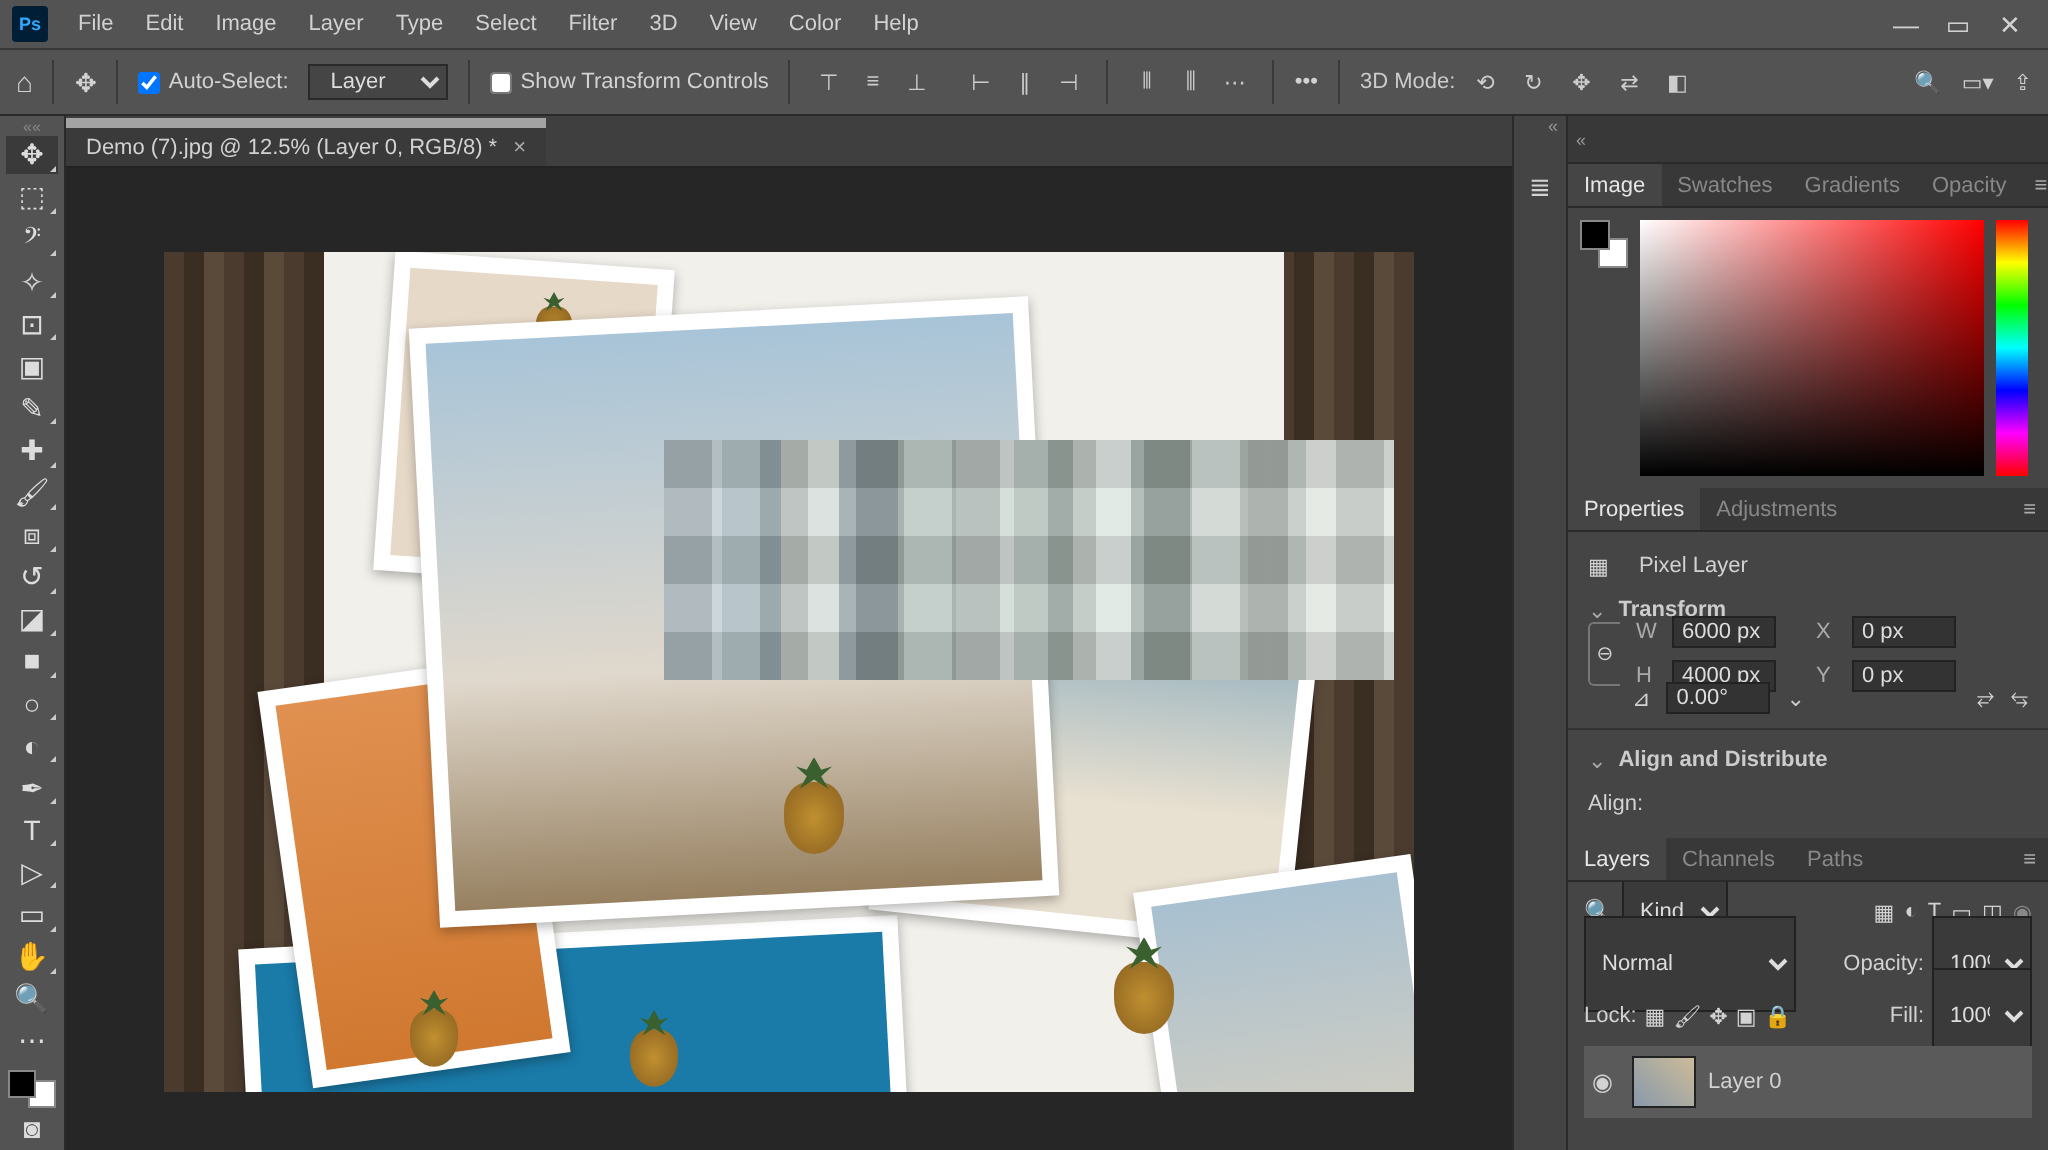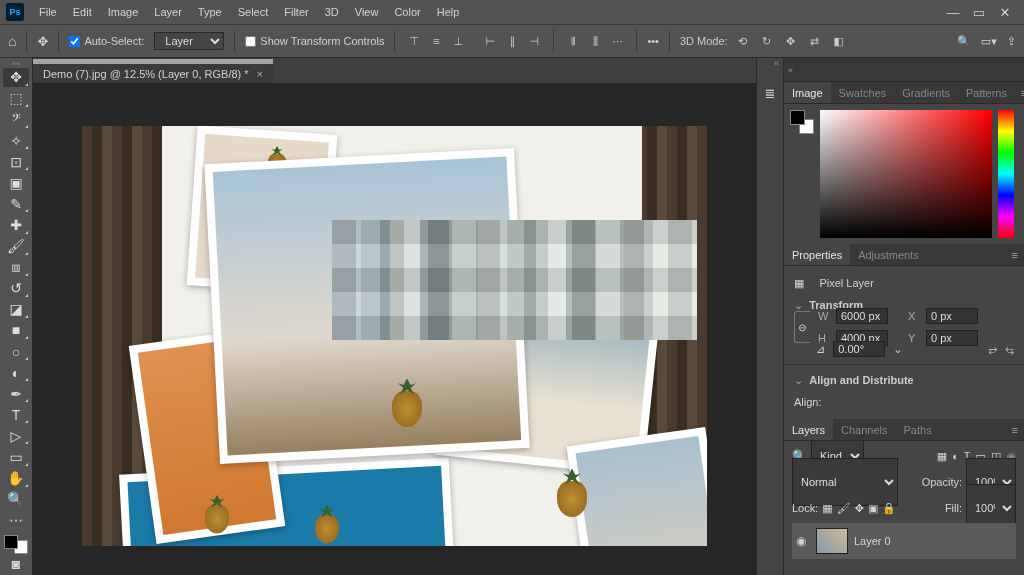--- a/index.html
+++ b/index.html
@@ -250,21 +250,21 @@
   <div class="panels">
 
     <div class="phead">
       <span class="collapse">«</span>
       <span class="spacer"></span>
     </div>
     <div class="phead" style="height:22px">
       <span class="ptab active">Image</span>
       <span class="ptab">Swatches</span>
       <span class="ptab">Gradients</span>
-      <span class="ptab">Patterns</span>
+      <span class="ptab">Opacity</span>
       <span class="menu">≡</span>
     </div>
     <div class="color-body">
       <div class="tinysw">
           <div class="fg"></div>
           <div class="bg"></div>
         </div>
       <div class="gradient-box"></div>
       <div class="hue"></div>
     </div>

